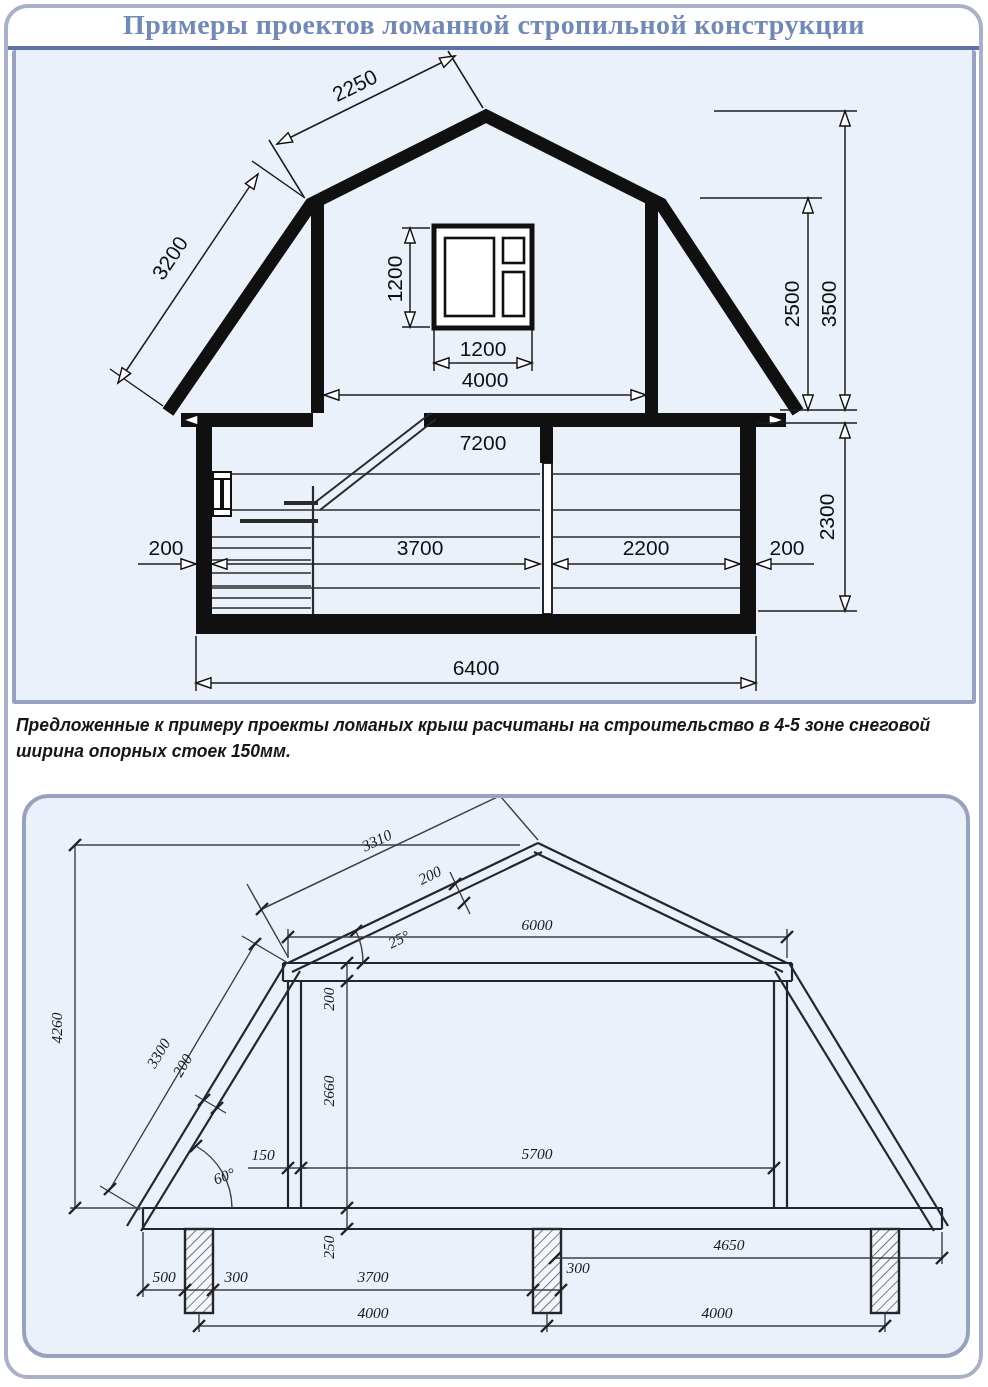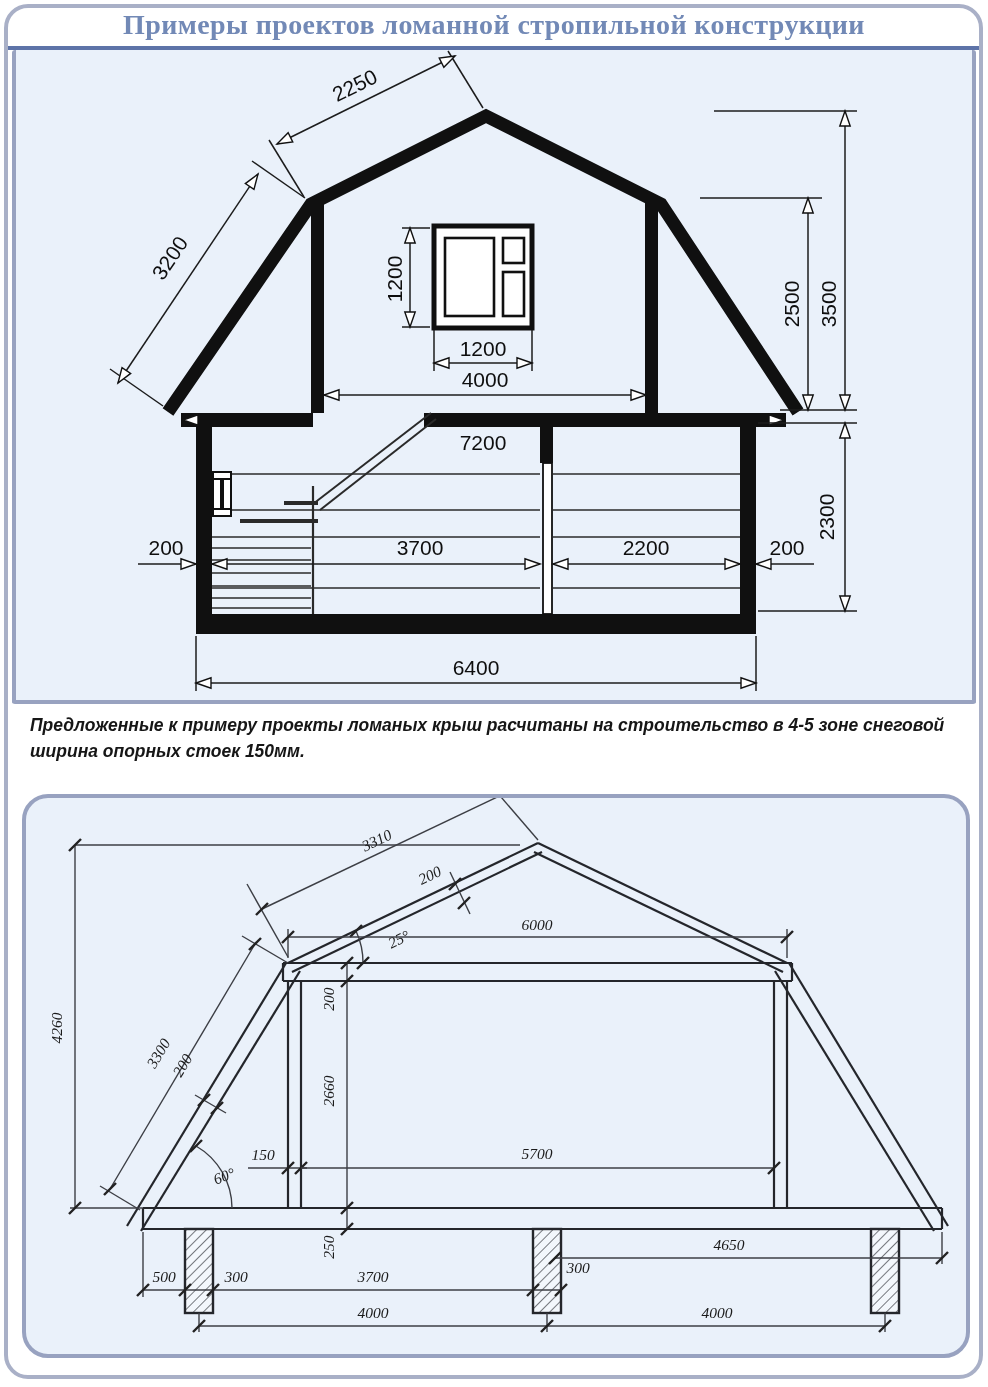--- a/index.html
+++ b/index.html
@@ -7,21 +7,21 @@
         font-family:"Liberation Sans",sans-serif;}
   .frame{position:absolute;left:4px;top:4px;width:979px;height:1375px;box-sizing:border-box;
          border:4px solid #a9b0c7;border-radius:24px;}
   .page-title{position:absolute;top:9px;left:0;right:0;text-align:center;
          font-family:"Liberation Serif",serif;font-weight:bold;font-size:28px;
          color:#7289b6;letter-spacing:.4px;}
   .title-rule{position:absolute;top:46px;left:8px;width:971px;height:4px;background:#5d73a8;}
   .panel{position:absolute;box-sizing:border-box;background:#eaf1fa;border:4px solid #98a2c0;}
   .panel1{left:12px;top:50px;width:964px;height:654px;border-radius:3px;border-top:none;}
   .panel2{left:22px;top:794px;width:948px;height:564px;border-radius:26px;}
-  .desc{position:absolute;left:30px;top:712px;width:930px;font-style:italic;font-weight:600;
+  .desc{position:absolute;left:16px;top:712px;width:930px;font-style:italic;font-weight:600;
         font-size:17.5px;color:#161616;line-height:26px;}
   svg{display:block;width:100%;height:100%;}
   .d1t{font-family:"Liberation Sans",sans-serif;font-size:21px;fill:#0e0e0e;text-anchor:middle;}
   .d2t{font-family:"Liberation Serif",serif;font-style:italic;font-size:15.5px;fill:#1b1b1b;text-anchor:middle;}
   .dim{stroke:#1c1c1c;stroke-width:1.5;fill:none;}
   .thin{stroke:#2a2a2a;stroke-width:1.7;fill:none;}
   .dim2{stroke:#3c3e44;stroke-width:1.4;fill:none;}
   .str{stroke:#24262b;stroke-width:2.2;fill:none;}
 </style>
 </head>

